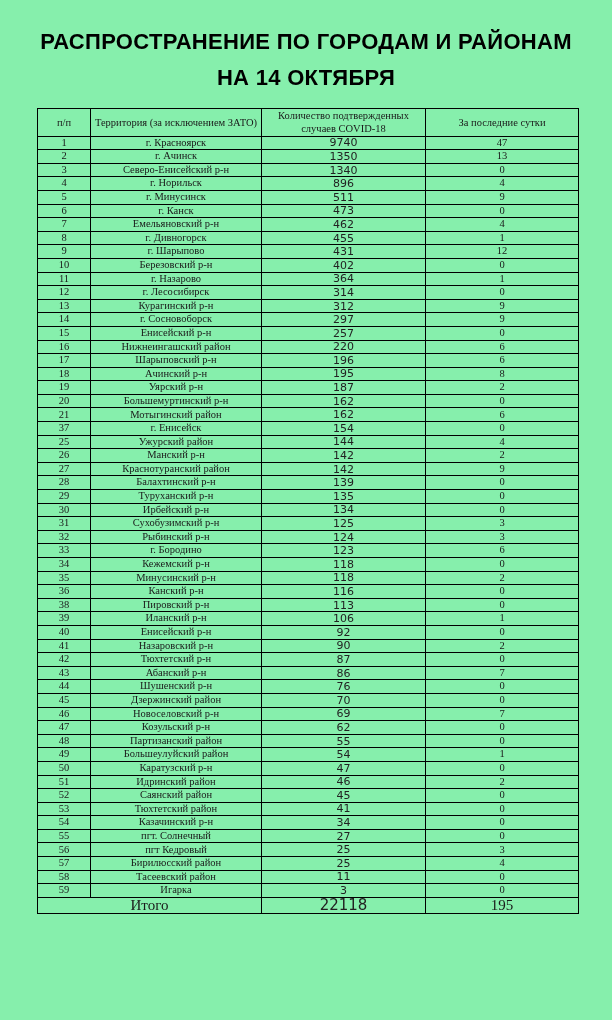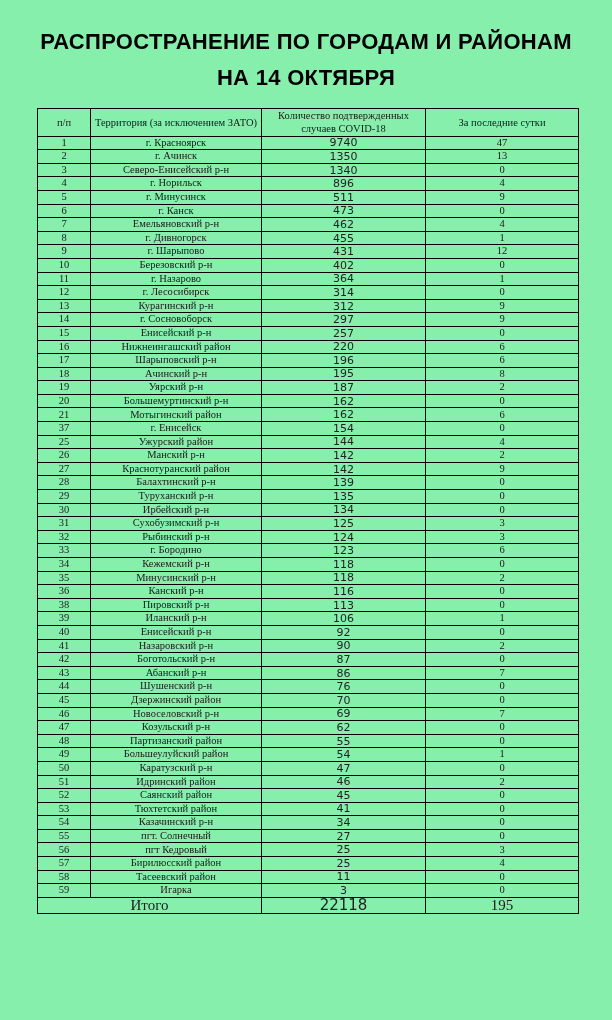--- a/index.html
+++ b/index.html
@@ -311,21 +311,21 @@
           <td>0</td>
         </tr>
         <tr>
           <td>41</td>
           <td>Назаровский р-н</td>
           <td class="cases">90</td>
           <td>2</td>
         </tr>
         <tr>
           <td>42</td>
-          <td>Боготольский р-н</td>
+          <td>Тюхтетский р-н</td>
           <td class="cases">87</td>
           <td>0</td>
         </tr>
         <tr>
           <td>43</td>
           <td>Абанский р-н</td>
           <td class="cases">86</td>
           <td>7</td>
         </tr>
         <tr>

